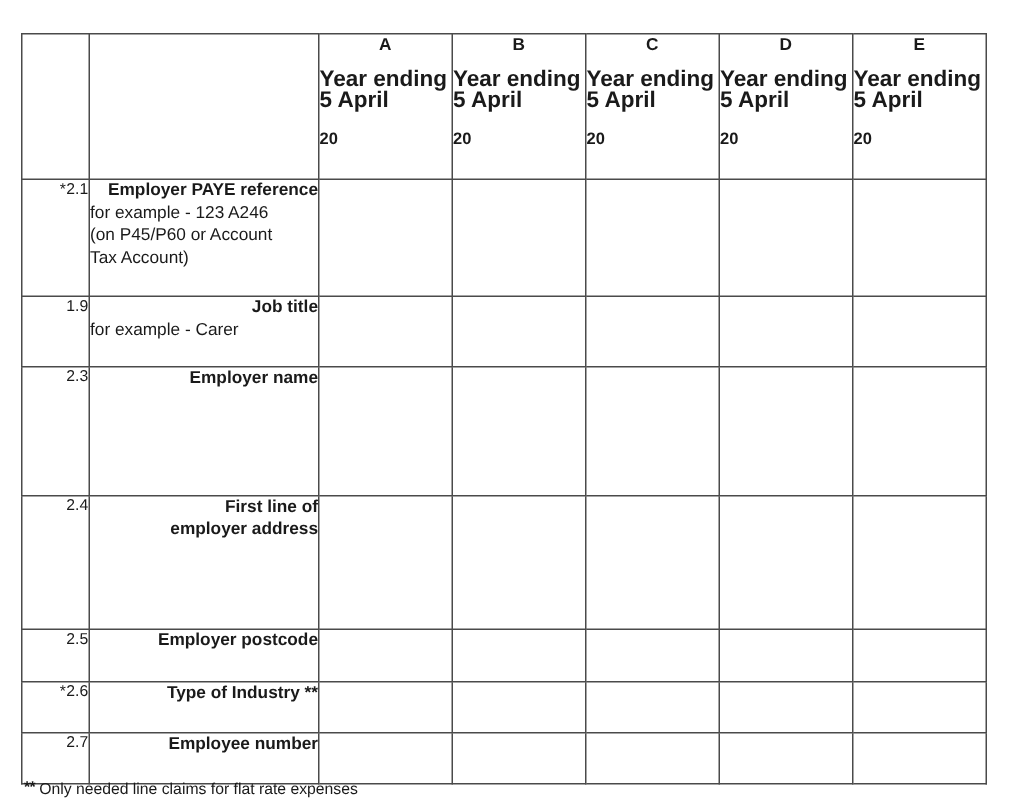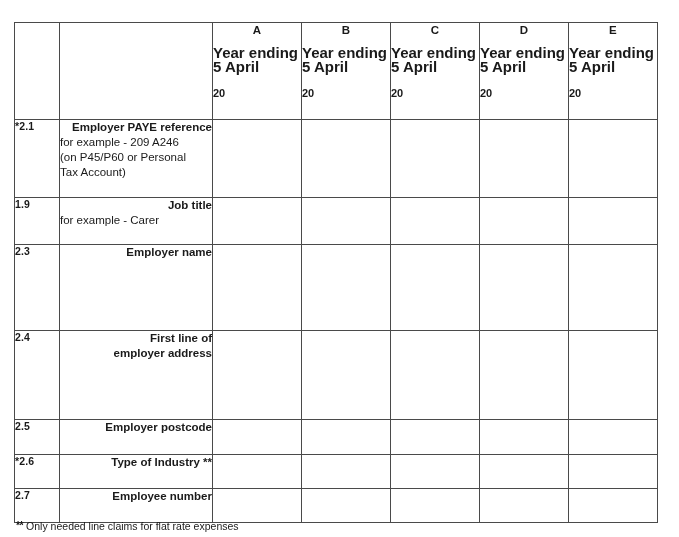--- a/index.html
+++ b/index.html
@@ -67,23 +67,23 @@
   .hdr-20 {
     font-weight: bold;
     font-size: 11px;
     line-height: 14px;
     margin-top: 12px;
   }
 
   
   td.rnum {
     background: #cccfd0;
-    text-align: left;
+    text-align: right;
     vertical-align: middle;
-    font-weight: bold;
+    font-weight: normal;
     font-size: 10.5px;
     letter-spacing: 0.1px;
   }
   td.rlabel {
     background: #cccfd0;
     vertical-align: middle;
     padding: 4px 8px 4px 9px;
   }
   .lbl-title {
     font-weight: bold;
@@ -180,22 +180,22 @@
         <div class="hdr-year">Year ending</div>
         <div class="hdr-year">5 April</div>
         <div class="hdr-20">20</div>
       </td>
     </tr>
 
     <tr class="r-2-1">
       <td class="rnum">*2.1</td>
       <td class="rlabel">
         <div class="lbl-title">Employer PAYE reference</div>
-        <div class="lbl-sub">for example - 209 A246</div>
-        <div class="lbl-sub">(on P45/P60 or Personal</div>
+        <div class="lbl-sub">for example - 123 A246</div>
+        <div class="lbl-sub">(on P45/P60 or Account</div>
         <div class="lbl-sub">Tax Account)</div>
       </td>
       <td class="dcell"></td>
       <td class="dcell"></td>
       <td class="dcell"></td>
       <td class="dcell"></td>
       <td class="dcell"></td>
     </tr>
 
     <tr class="r-2-2">

